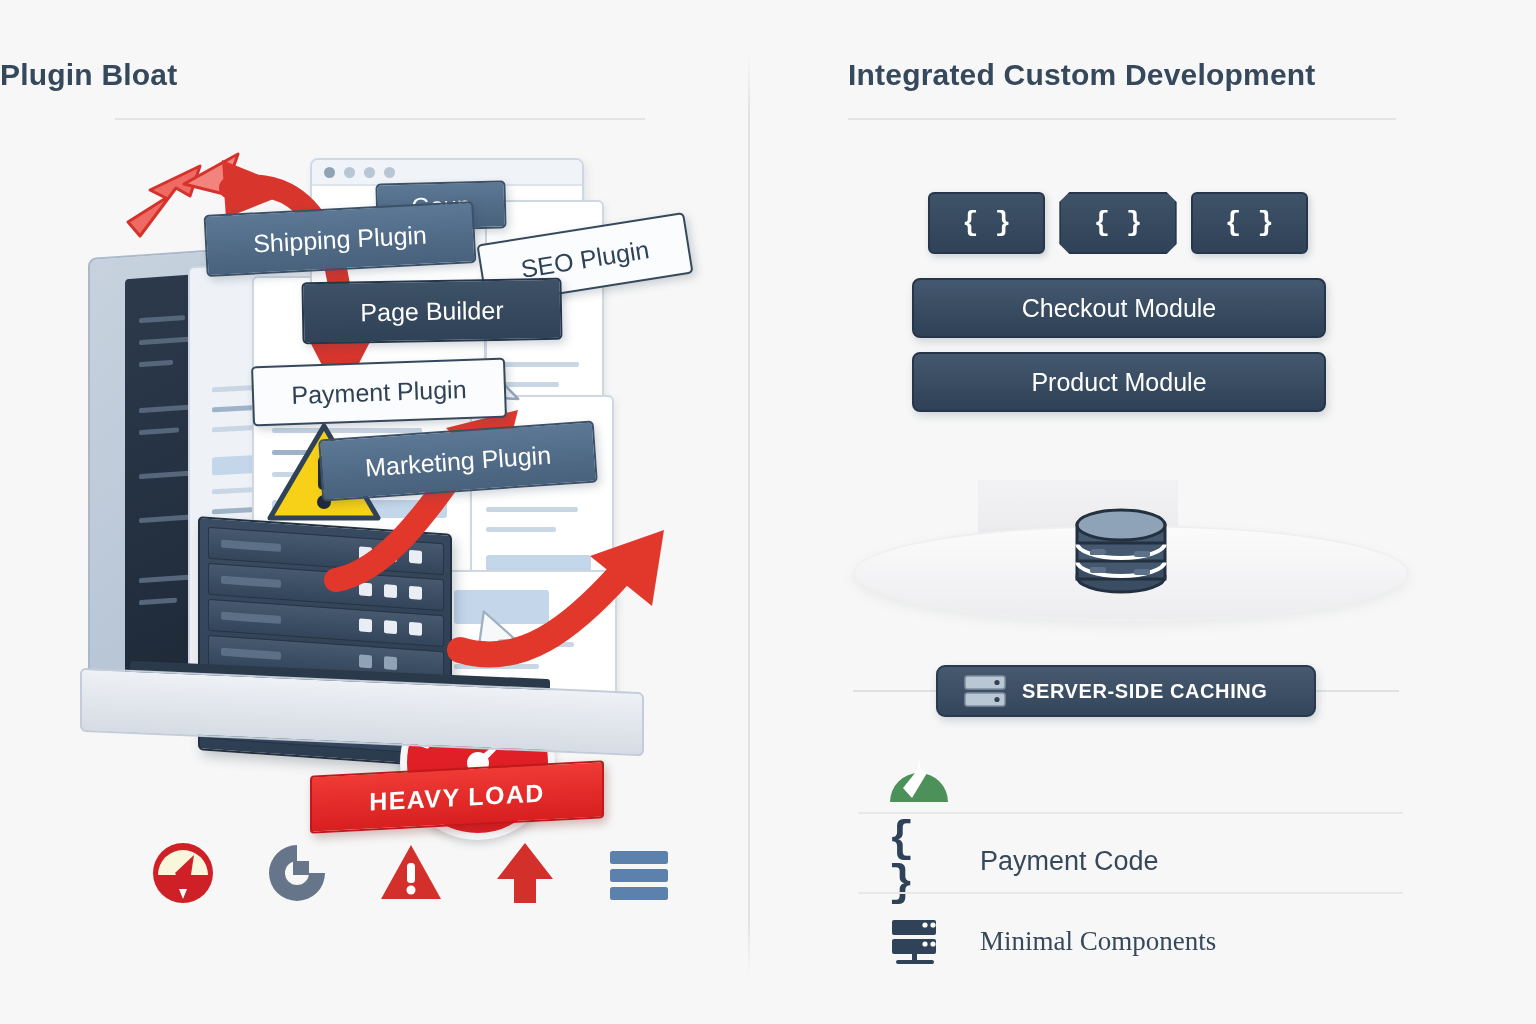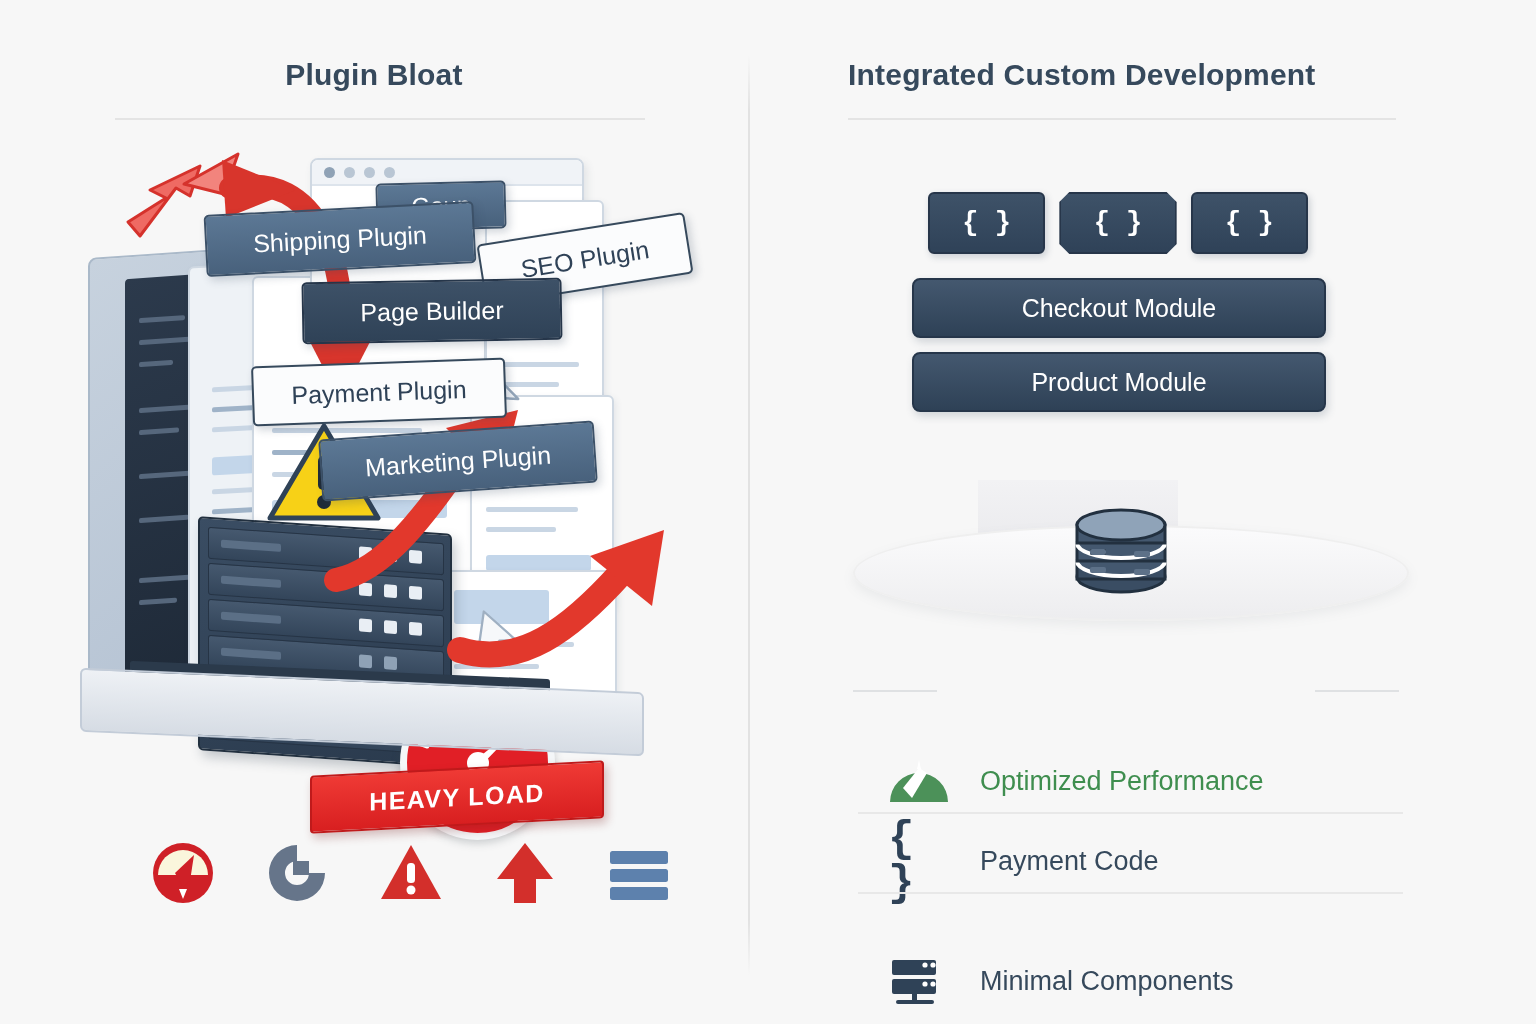--- a/index.html
+++ b/index.html
@@ -20,21 +20,21 @@
   
   .panel{position:absolute;top:0;height:1024px;}
   .panel-left{left:0;width:748px;}
   .panel-right{left:748px;width:788px;}
 
   .panel-title{
     position:absolute;top:58px;
     font-size:30px;font-weight:bold;color:#36495c;letter-spacing:.2px;
     white-space:nowrap;
   }
-  .title-left{left:0;width:748px;text-align:center;}
+  .title-left{left:0;width:748px;text-align:left;}
   .title-right{left:100px;text-align:left;}
   .title-rule{position:absolute;height:2px;background:#e4e4e4;top:118px;}
   .rule-left{left:115px;width:530px;}
   .rule-right{left:100px;width:548px;}
 
   
   .illo{position:absolute;left:70px;top:140px;width:620px;height:620px;}
 
   
   .laptop-back{
@@ -485,40 +485,50 @@
         <rect x="24" y="44" width="16" height="6" rx="2" fill="#5d7governor"></rect>
         <rect x="24" y="44" width="16" height="6" rx="2" fill="#5d7188"></rect>
         <rect x="68" y="46" width="16" height="6" rx="2" fill="#5d7188"></rect>
         <rect x="24" y="62" width="16" height="6" rx="2" fill="#5d7188"></rect>
         <rect x="68" y="64" width="16" height="6" rx="2" fill="#5d7188"></rect>
       </svg>
     </div>
 
     <div class="cache-rule l"></div>
     <div class="cache-rule r"></div>
+    <div class="cache-banner">
+      <span class="fico" style="width:42px;flex:0 0 42px;height:34px;">
+        <svg viewBox="0 0 42 34">
+          <rect x="1" y="2" width="40" height="13" rx="2.5" fill="#b9c6d4" stroke="#7d8e9f" stroke-width="1.5"></rect>
+          <circle cx="33" cy="8.5" r="2.6" fill="#2f4257"></circle>
+          <rect x="1" y="19" width="40" height="13" rx="2.5" fill="#b9c6d4" stroke="#7d8e9f" stroke-width="1.5"></rect>
+          <circle cx="33" cy="25.5" r="2.6" fill="#2f4257"></circle>
+        </svg>
+      </span>
+      <span>SERVER-SIDE CACHING</span>
+    </div>
 
     <div class="feature" style="top:745px;">
       <span class="fico">
         <svg viewBox="0 0 62 50">
           <path d="M2 46 A29 29 0 0 1 60 46 Z" fill="#4c9159"></path>
           <path d="M31 12 L39 17 L24 42 L15 32 Z" fill="#ffffff"></path>
           <path d="M31 4 L33 13 L29 13 Z" fill="#ffffff"></path>
         </svg>
       </span>
-      <span class="feature-label green">Optimized Performance</span>
     </div>
     <div class="feature-rule" style="top:812px;"></div>
 
     <div class="feature" style="top:825px;">
       <span class="fico braces" style="display:flex;align-items:center;justify-content:center;">{ }</span>
       <span class="feature-label">Payment Code</span>
     </div>
     <div class="feature-rule" style="top:892px;"></div>
 
-    <div class="feature" style="top:945px;">
+    <div class="feature" style="top:905px;font-family:Liberation Serif, serif;">
       <span class="fico">
         <svg viewBox="0 0 62 50">
           <rect x="4" y="4" width="44" height="15" rx="2" fill="#2f4257"></rect>
           <circle cx="37" cy="9" r="2.6" fill="#ffffff"></circle>
           <circle cx="45" cy="9" r="2.6" fill="#ffffff"></circle>
           <rect x="4" y="23" width="44" height="15" rx="2" fill="#2f4257"></rect>
           <circle cx="37" cy="28" r="2.6" fill="#ffffff"></circle>
           <circle cx="45" cy="28" r="2.6" fill="#ffffff"></circle>
           <rect x="24" y="38" width="5" height="6" fill="#2f4257"></rect>
           <rect x="8" y="44" width="38" height="4" rx="2" fill="#2f4257"></rect>

